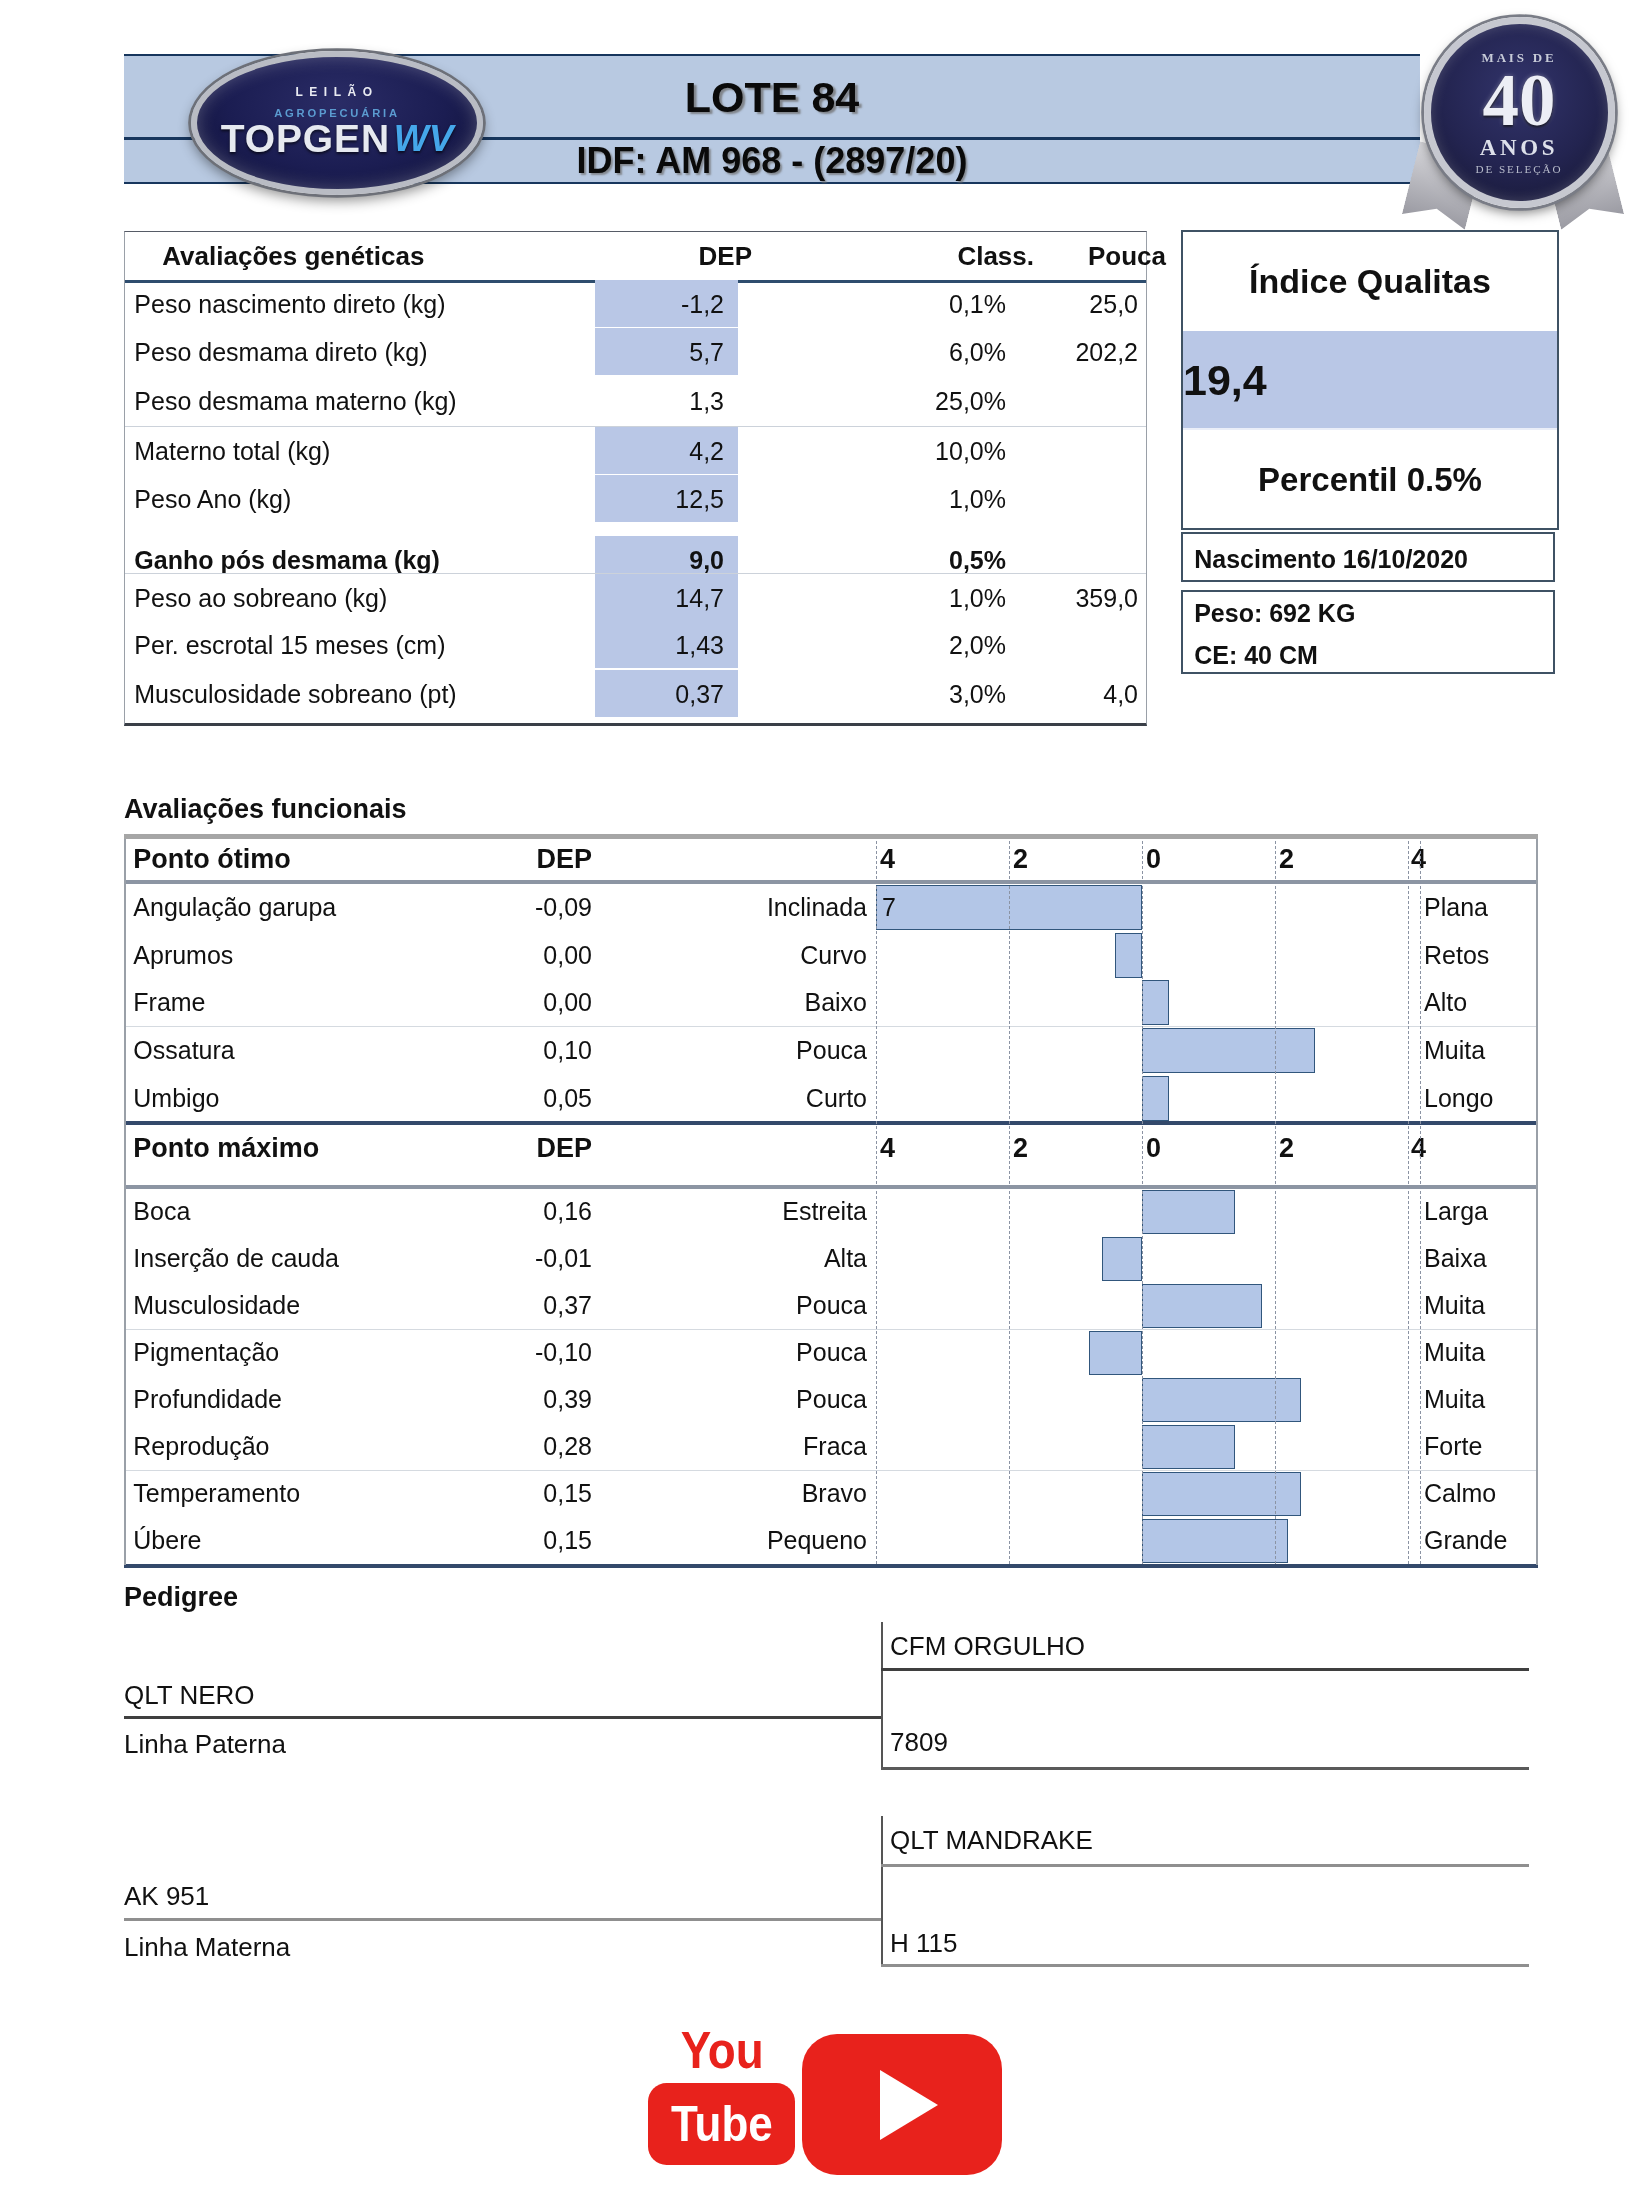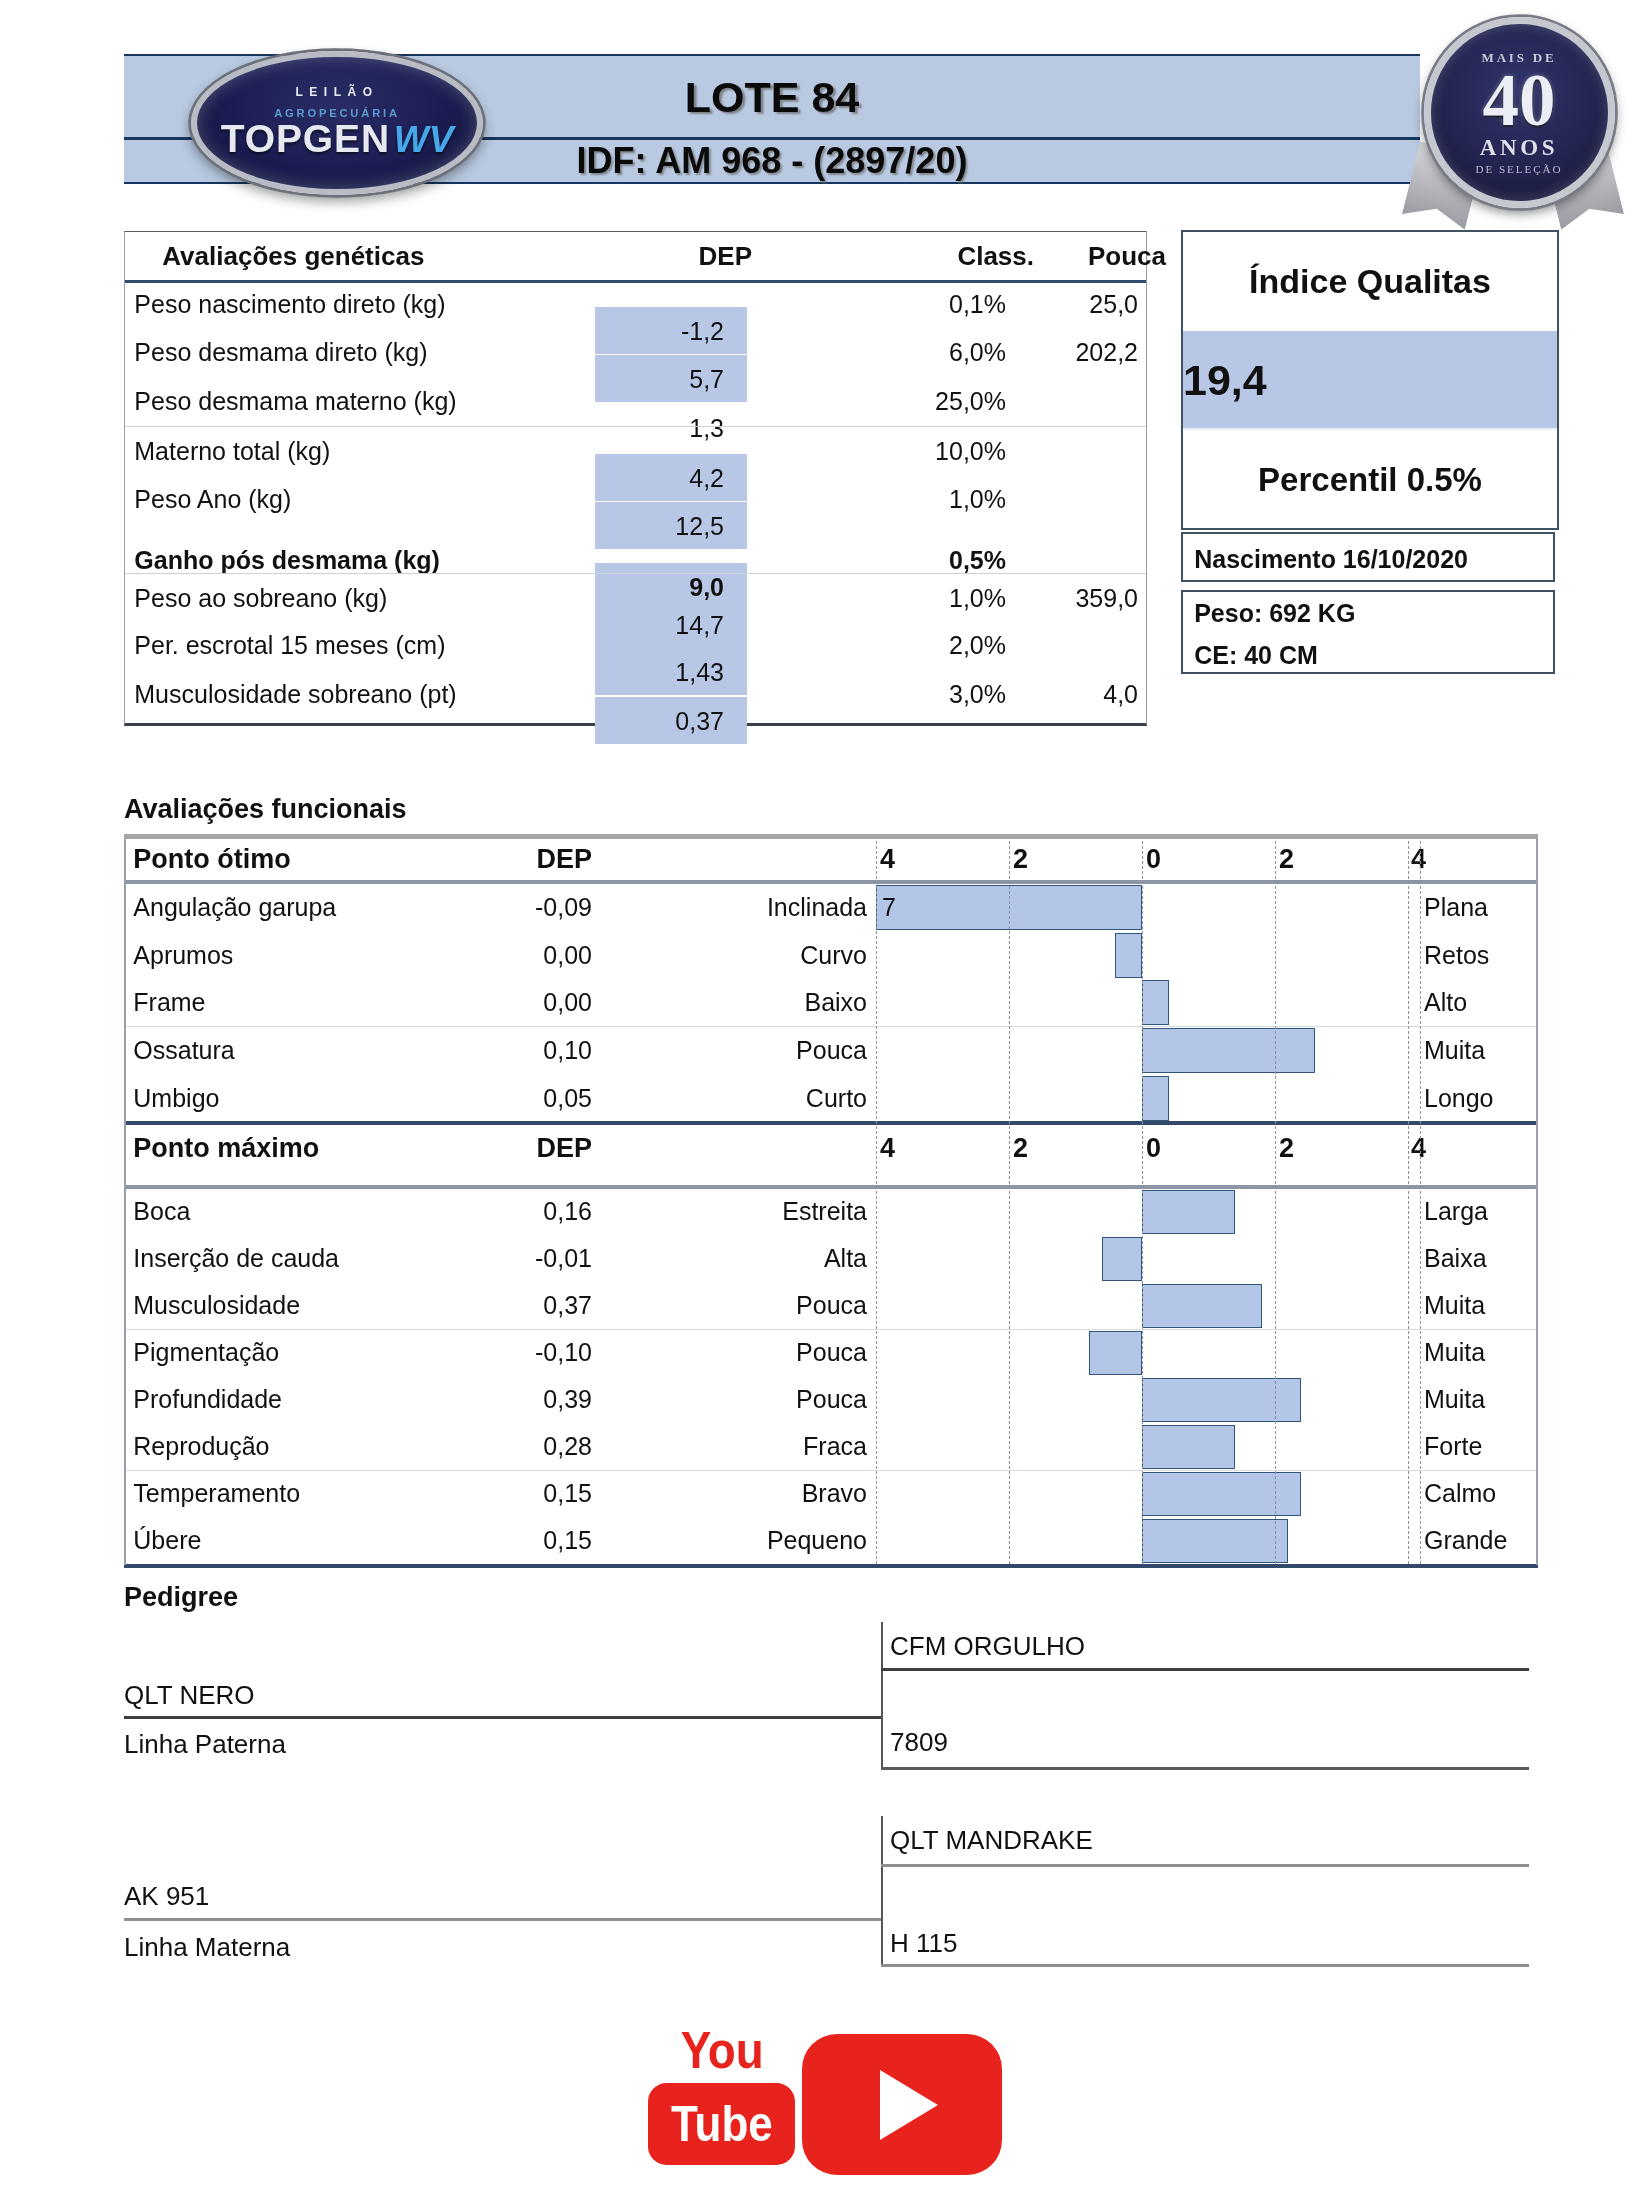--- a/index.html
+++ b/index.html
@@ -18,21 +18,21 @@
           text-align:center;font-size:36px;font-weight:bold;color:#0a0a0a;
           text-shadow:1.9px 1.9px 1.9px rgba(110,110,110,.7);}
 
   
   .logo{left:191px;top:51px;width:280px;height:132px;border-radius:50%;
         background:radial-gradient(ellipse at 50% 35%,#2a2c66 0%,#1b1d52 55%,#0d0f33 100%);
         border:6.5px solid #b9bcc4;box-shadow:0 0 0 2.8px #6d7078,0 5.6px 13px rgba(0,0,0,.45),inset 0 0 17px rgba(255,255,255,.25);
         z-index:3;display:flex;flex-direction:column;align-items:center;justify-content:center;}
   .logo-l1{font-size:12px;letter-spacing:6.5px;color:#e9ebf2;font-weight:bold;}
   .logo-l2{font-size:11.2px;letter-spacing:2.8px;color:#5b9bd0;font-weight:bold;margin-top:7.5px;}
-  .logo-l3{display:flex;align-items:flex-end;margin-top:-1.9px;}
+  .logo-l3{display:flex;align-items:center;margin-top:-1.9px;}
   .logo-name{font-size:39px;font-weight:bold;color:#e6e9f0;letter-spacing:0.9px;
              text-shadow:0 1.9px 2.8px rgba(0,0,0,.6);}
   .logo-wv{font-size:37px;font-weight:bold;font-style:italic;color:#45a7ea;margin-left:3.7px;
            text-shadow:0 1.9px 2.8px rgba(0,0,0,.6);}
 
   
   .badge-wrap{left:1417px;top:17px;width:191px;height:210px;z-index:3;}
   .ribbon{position:absolute;top:131px;width:65px;height:75px;background:linear-gradient(#d8d8dc,#9a9aa2);
           box-shadow:0 1.9px 3.7px rgba(0,0,0,.4);}
   .ribbon.left{left:-7.5px;transform:rotate(14deg);clip-path:polygon(0 0,100% 0,100% 100%,50% 82%,0 100%);}
@@ -53,21 +53,21 @@
           border-bottom:3.7px solid #3a3f47;}
   .ghead{position:absolute;left:0;top:0;width:100%;height:48px;border-bottom:3.7px solid #2e4d6e;}
   .ghead span{position:absolute;font-size:26px;font-weight:bold;line-height:48px;margin-left:28px;}
   .gh-name{left:9.3px;}
   .gh-dep{left:373px;width:226px;text-align:right;}
   .gh-class{left:653px;width:228px;text-align:right;}
   .gh-valor{left:886px;width:127px;text-align:right;}
   .grow{position:absolute;left:0;width:100%;height:49px;}
   .grow span{position:absolute;font-size:25px;line-height:49px;}
   .g-name{left:9.3px;}
-  .g-dep{left:470px;width:129px;text-align:right;padding-right:23px;height:100%;margin-top:27px;}
+  .g-dep{left:470px;width:129px;text-align:right;padding-right:14px;height:100%;}
   .g-dep.hl{background:#b9c7e6;box-shadow:inset 0 -1.9px 0 #fff;}
   .g-class{left:653px;width:228px;text-align:right;}
   .g-valor{left:886px;width:127px;text-align:right;}
   .gsep{border-top:1.9px solid #ccd2da;}
 
   
   .qbox{left:1181px;width:374px;border:2.8px solid #3f5264;background:#fff;}
   .q1{top:230px;height:296px;}
   .q-title{position:absolute;top:0;left:0;width:100%;height:99px;line-height:99px;
            text-align:center;font-size:34px;font-weight:bold;}

